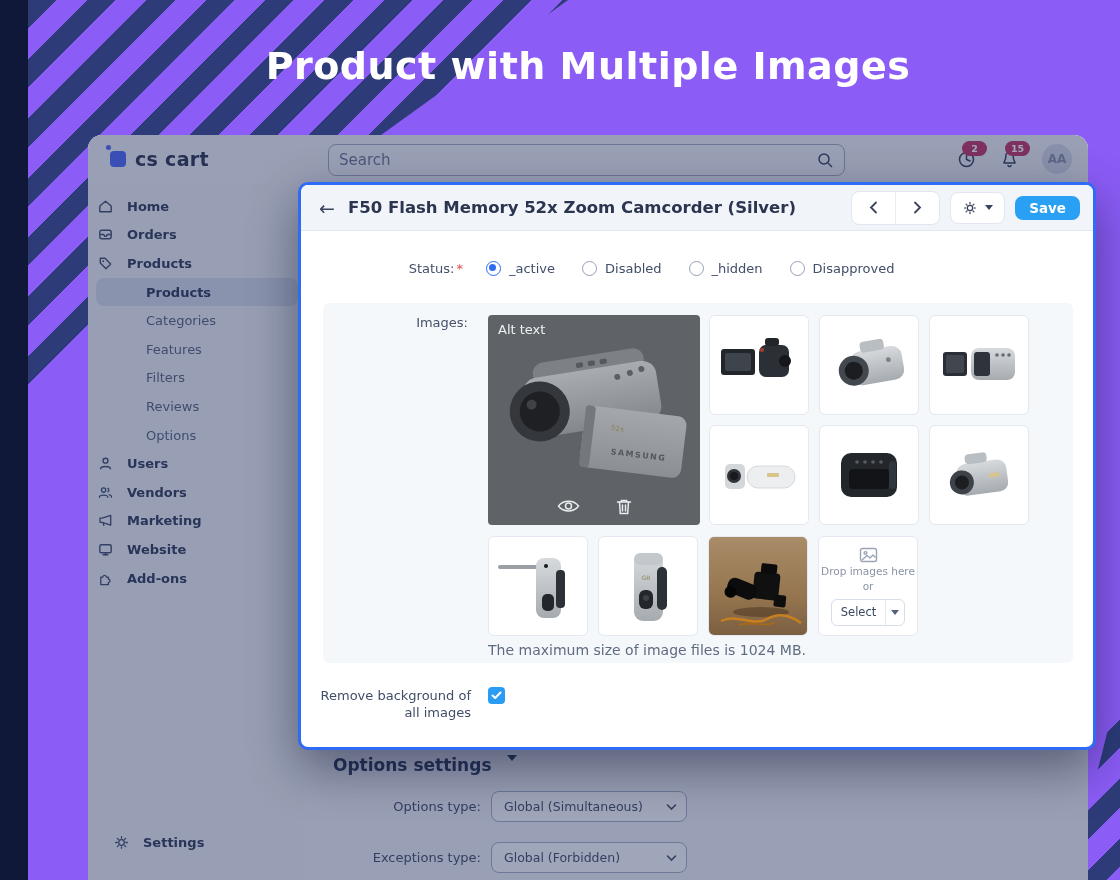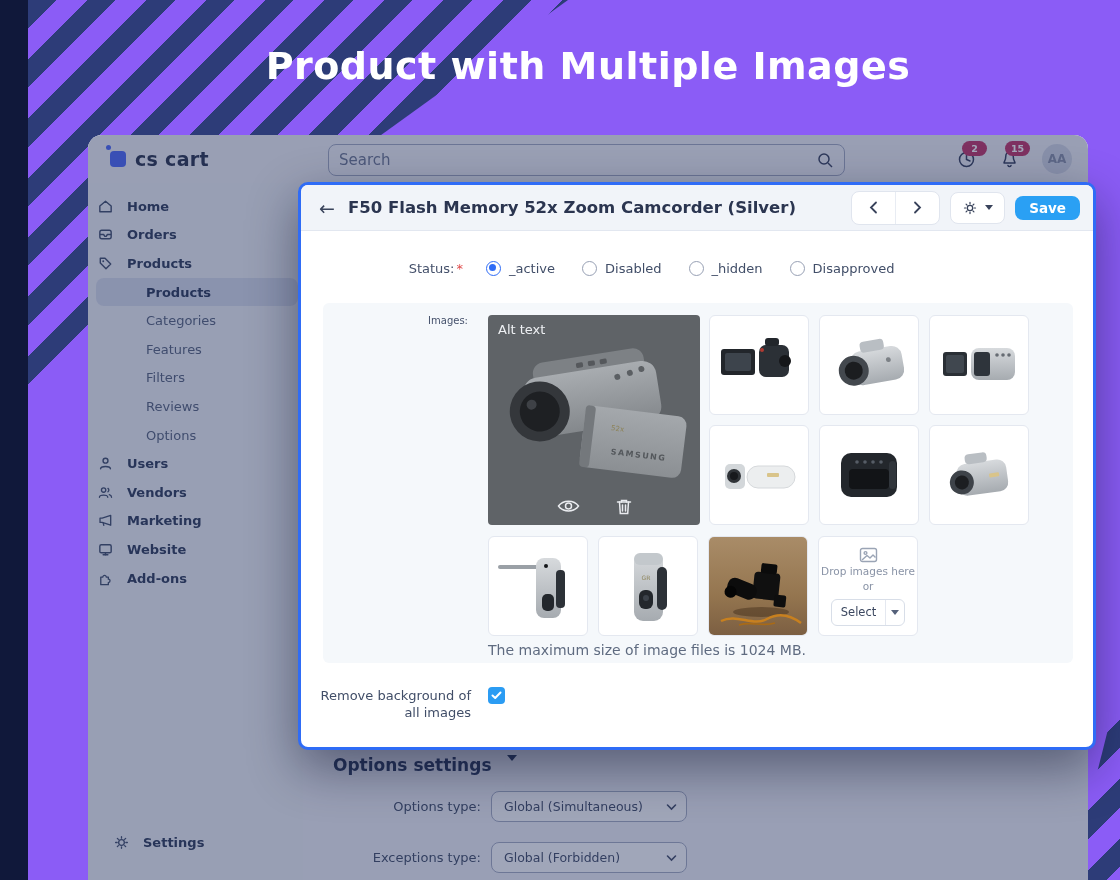--- a/index.html
+++ b/index.html
@@ -89,21 +89,21 @@
   .req{color:#e04b4b;margin-left:2px;}
   .radios{display:flex;align-items:center;gap:27px;margin-left:23px;}
   .radio-opt{display:flex;align-items:center;cursor:pointer;}
   .radio{width:15px;height:15px;border:1.8px solid #97a0b4;border-radius:50%;box-sizing:border-box;position:relative;background:#fff;}
   .radio.checked{border-color:#2f6cf6;}
   .radio.checked::after{content:"";position:absolute;left:2.2px;top:2.2px;width:7px;height:7px;border-radius:50%;background:#2f6cf6;}
   .radio-opt span.rlbl{margin-left:8px;font-size:13px;color:#414e68;white-space:nowrap;}
 
   
   .images-panel{position:absolute;left:22px;top:118px;width:750px;height:360px;background:#f5f8fb;border-radius:6px;}
-  .images-label{position:absolute;left:0;top:12px;width:145px;text-align:right;font-size:10px;color:#45516b;}
+  .images-label{position:absolute;left:0;top:12px;width:145px;text-align:right;font-size:13px;color:#45516b;}
   .main-image{position:absolute;left:165px;top:12px;width:212px;height:210px;background:#5f6367;border-radius:4px;overflow:hidden;}
   .alt-label{position:absolute;left:10px;top:7px;font-size:13px;color:#eef0f3;z-index:2;}
   .img-controls{position:absolute;left:0;bottom:9px;width:100%;display:flex;justify-content:center;gap:36px;z-index:2;color:#e9ebef;}
   .img-controls .ictl{display:flex;cursor:pointer;}
   .thumb{position:absolute;width:100px;height:100px;background:#fff;border:1px solid #e4e8f0;border-radius:6px;
     box-sizing:border-box;display:flex;align-items:center;justify-content:center;overflow:hidden;cursor:pointer;}
   .thumb.photo{padding:0;}
   .thumb svg{display:block;}
   .t-r1c1{left:386px;top:12px;} .t-r1c2{left:496px;top:12px;} .t-r1c3{left:606px;top:12px;}
   .t-r2c1{left:386px;top:122px;} .t-r2c2{left:496px;top:122px;} .t-r2c3{left:606px;top:122px;}

